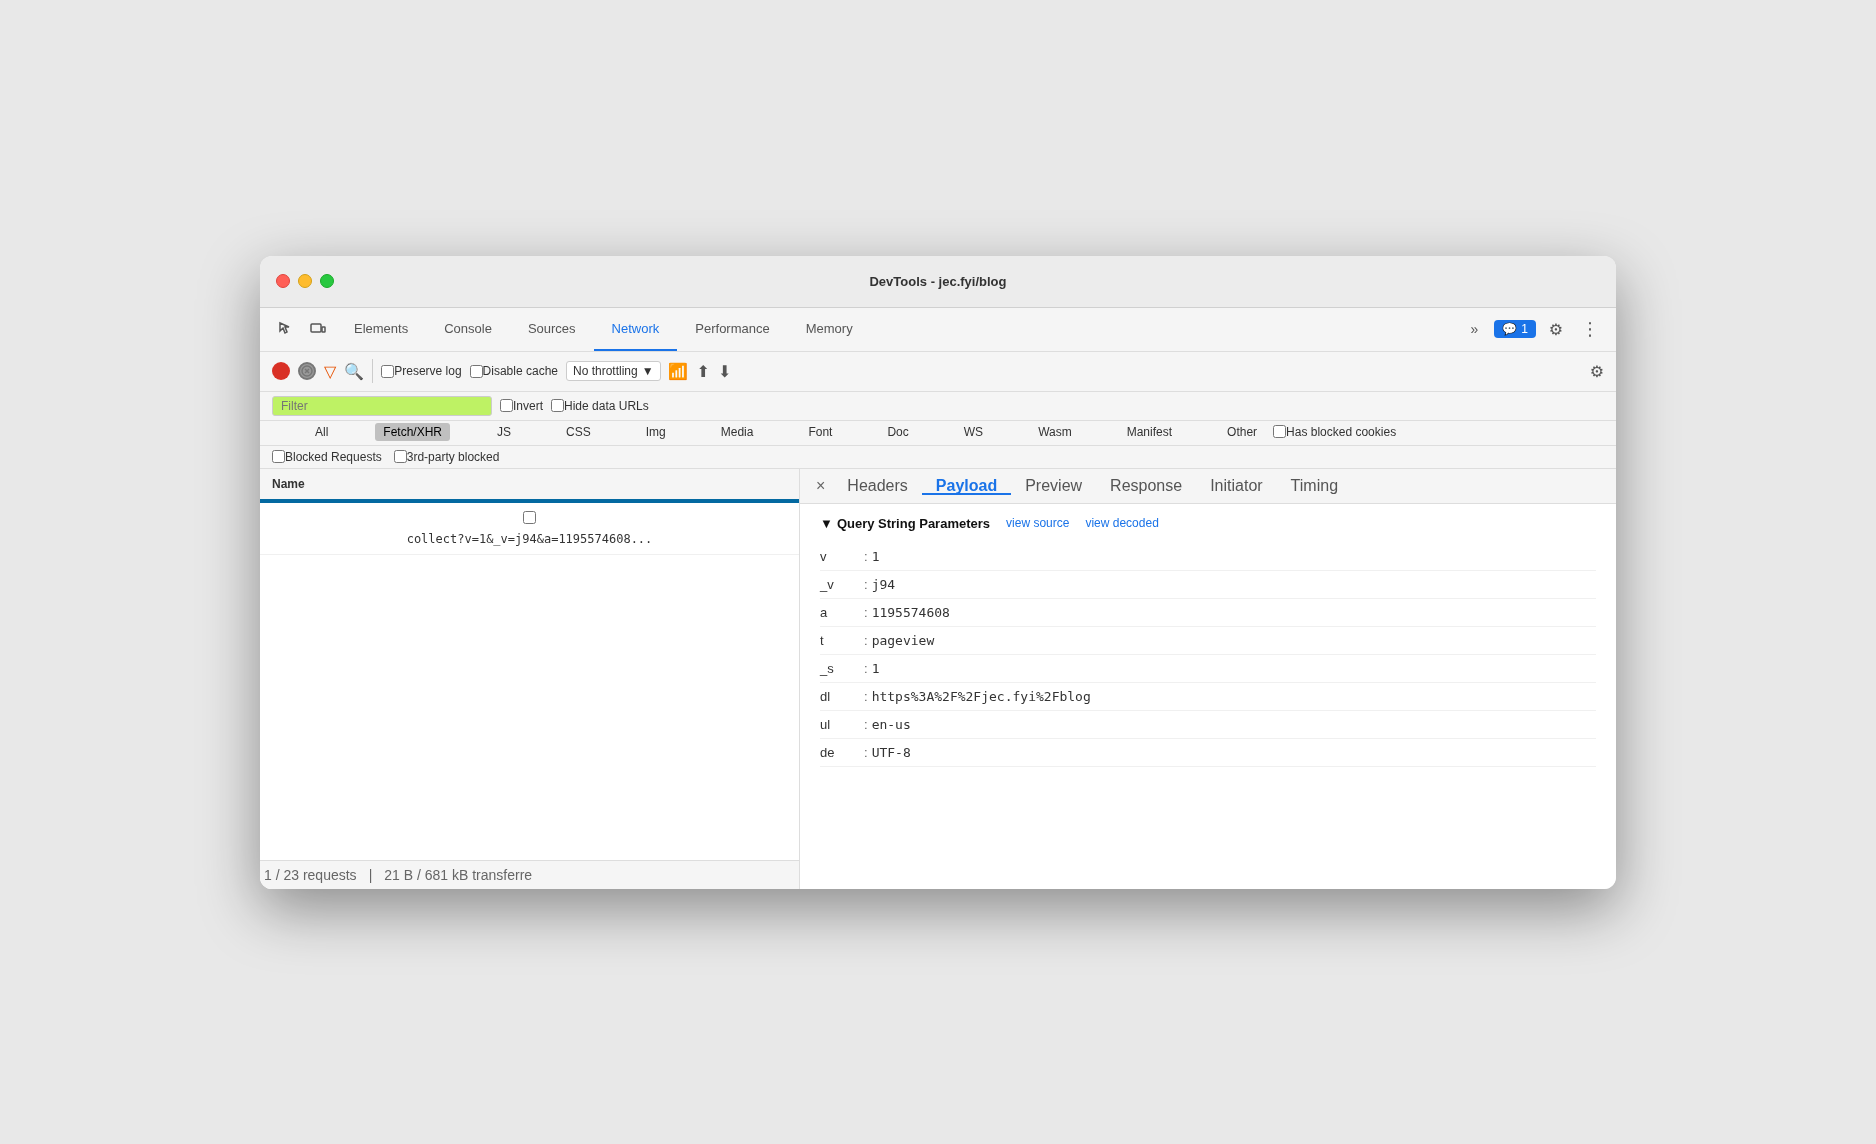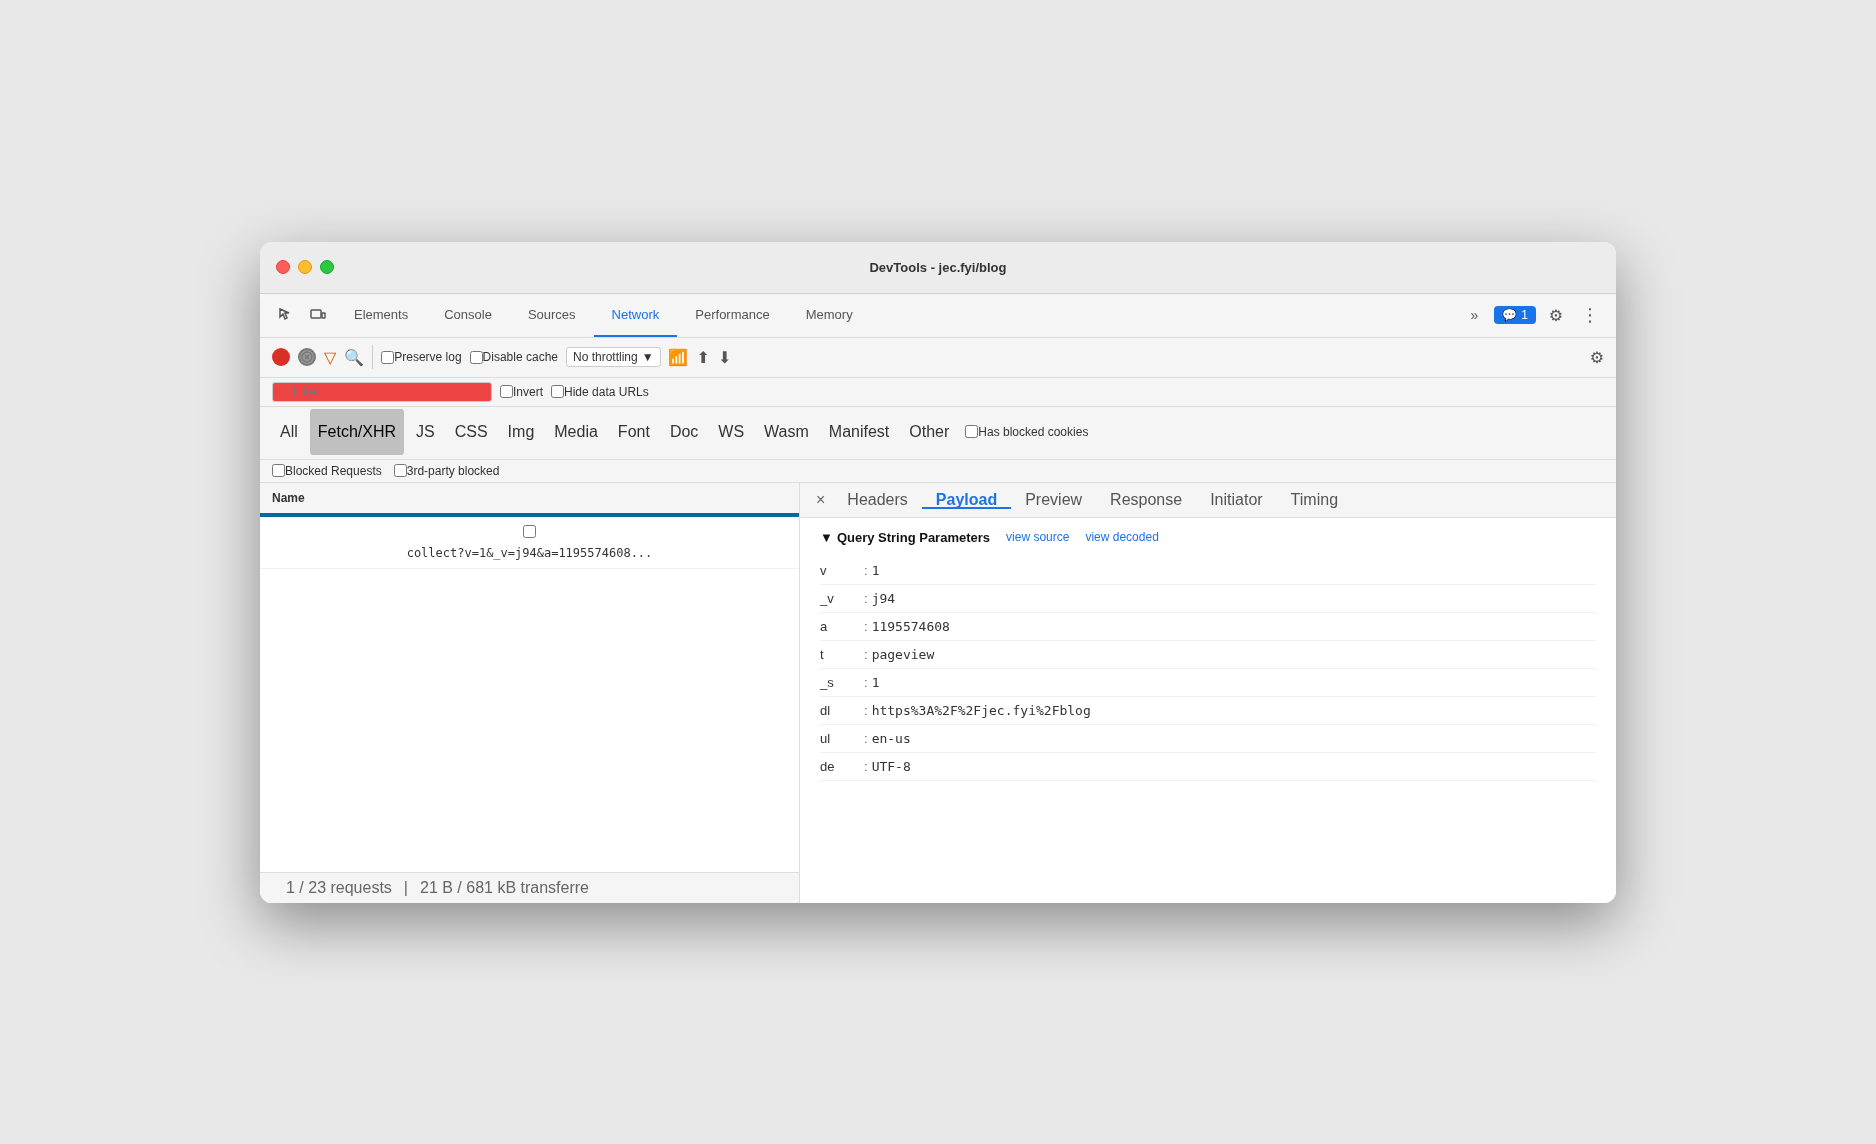--- a/index.html
+++ b/index.html
@@ -197,45 +197,46 @@
       display: flex;
       align-items: center;
       padding: 4px 12px;
       border-bottom: 1px solid #ddd;
       gap: 8px;
       flex-wrap: wrap;
     }
     .filter-input-wrap {
       display: flex;
       align-items: flex-start;
-      background: #ef4444;
+      background: #bef264;
       border: 1px solid #ccc;
       border-radius: 3px;
-      padding: 2px 20px;
+      padding: 2px 8px;
       width: 220px;
     }
     .filter-input {
       border: none;
       outline: none;
       font-size: 12px;
       width: 100%;
       background: transparent;
       color: #333;
     }
     .filter-chips {
       display: flex;
       align-items: center;
       gap: 4px;
     }
     .chip {
-      padding: 14px 8px;
+      padding: 2px 8px;
       border-radius: 3px;
-      font-size: 16px;
-      cursor: pointer;
-      color: #333;
+      font-size: 12px;
+      cursor: pointer;
+      color: #333;
+      margin-left: 35px;
     }
     .chip.active {
       background: #c0c0c0;
       color: #000;
       font-weight: 500;
     }
     
     .blocked-bar {
       background: #f5f5f5;
       display: flex;
@@ -279,22 +280,22 @@
     .request-row input[type=checkbox] { flex-shrink: 0; }
     .request-name {
       font-family: 'SF Mono', 'Menlo', 'Monaco', monospace;
       font-size: 12px;
       overflow: hidden;
       text-overflow: ellipsis;
       white-space: nowrap;
     }
     .bottom-status {
       border-top: 1px solid #ddd;
-      padding: 6px 26px;
-      font-size: 16px;
+      padding: 6px 4px;
+      font-size: 14px;
       color: #666;
       background: #f5f5f5;
       display: flex;
       gap: 12px;
       align-items: center;
     }
     
     .right-panel {
       flex: 1;
       display: flex;

